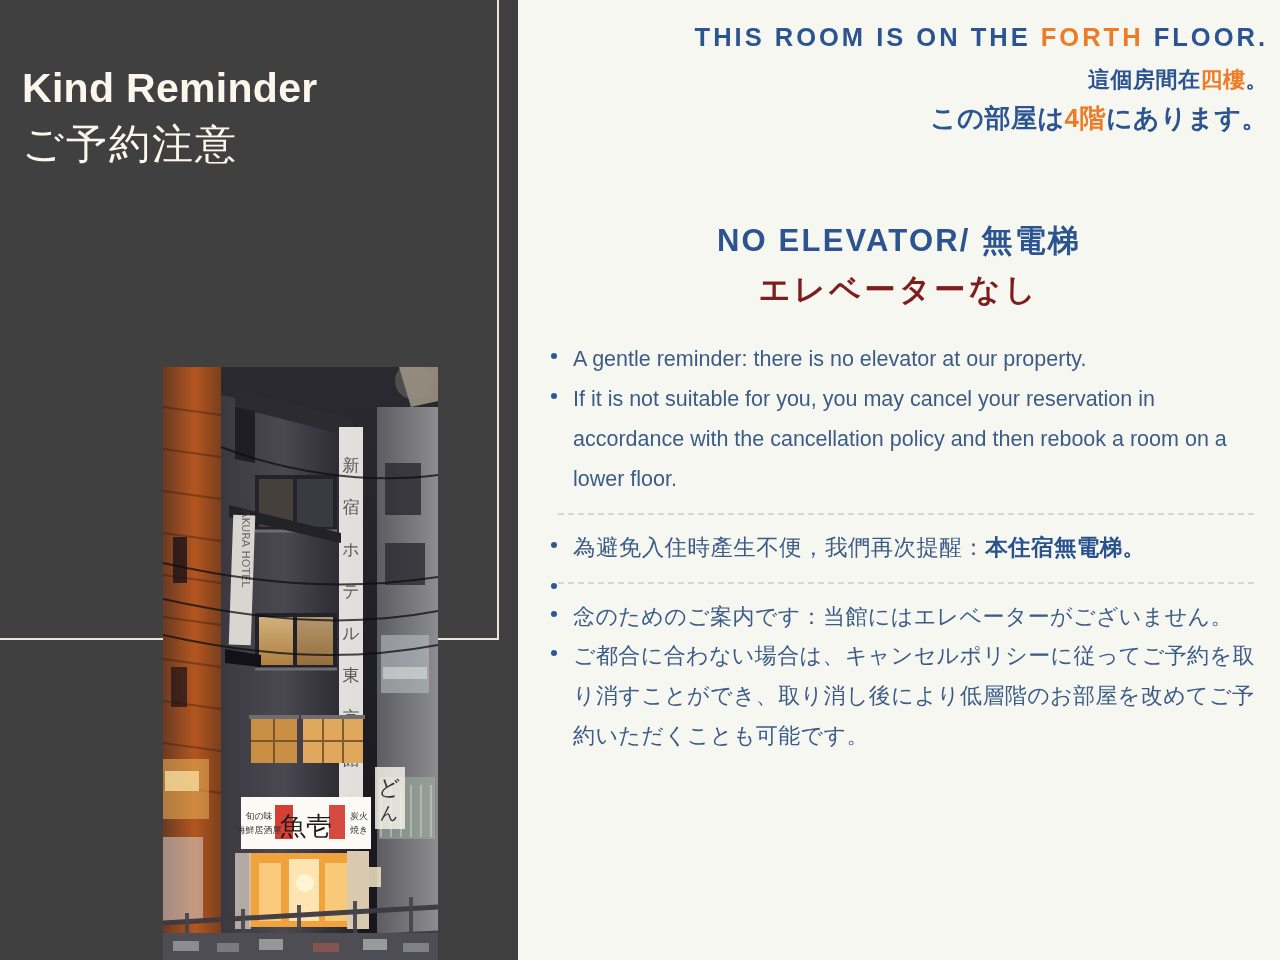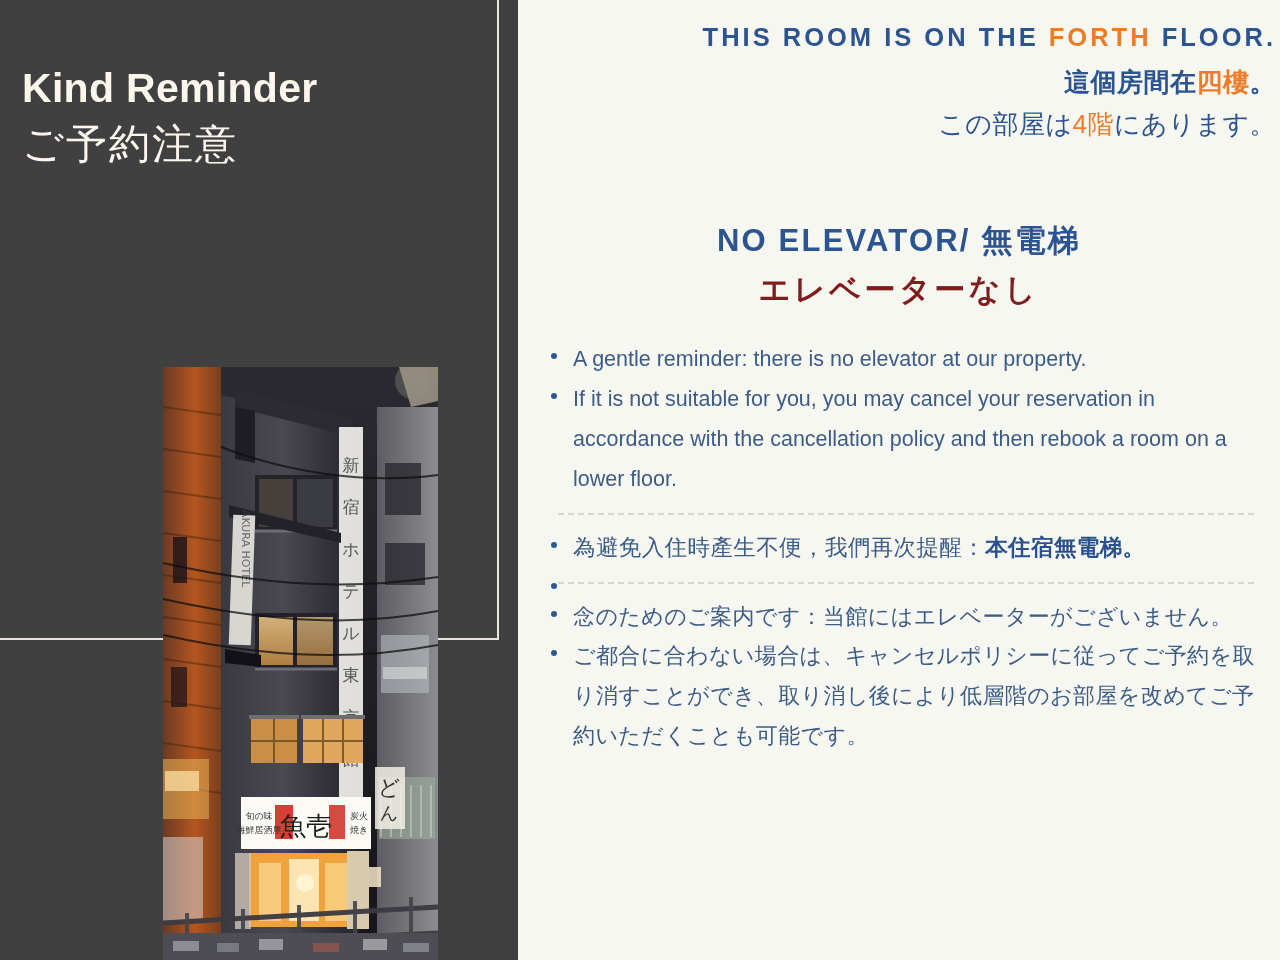--- a/index.html
+++ b/index.html
@@ -48,32 +48,32 @@
   }
   .photo svg{ display:block; width:275px; height:593px; }
 
   
   .right{
     position:absolute; left:518px; top:0; width:762px; height:960px;
     background:#F7F7F2;
   }
   .hdr{
     position:absolute; right:0px; top:22px; width:762px;
-    text-align:right; padding-right:4px;margin-left:28px;
+    text-align:right; padding-right:12px;margin-left:28px;
   }
   .hdr-en{
     font-size:25.5px; font-weight:700; color:#2B5490;
     letter-spacing:3.0px; line-height:1.22; white-space:nowrap;
   }
   .hdr-zh{
+    font-size:22px; font-weight:700; color:#2B5490;
+    letter-spacing:.5px; line-height:1.45; margin-top:11px; white-space:nowrap;
+  }
+  .hdr-ja{
     font-size:26px; font-weight:700; color:#2B5490;
-    letter-spacing:.5px; line-height:1.45; margin-top:11px; white-space:nowrap;
-  }
-  .hdr-ja{
-    font-size:26px; font-weight:400; color:#2B5490;
     letter-spacing:.5px; line-height:1.45; margin-top:4px; white-space:nowrap;
   }
   .hi{ color:#EE7B26; }
 
   .subhead{
     position:absolute; left:0; top:222px; width:762px; text-align:center;
   }
   .subhead-1{
     font-size:31px; font-weight:700; color:#2B5490; letter-spacing:2.2px;
     line-height:1.25; white-space:nowrap;

